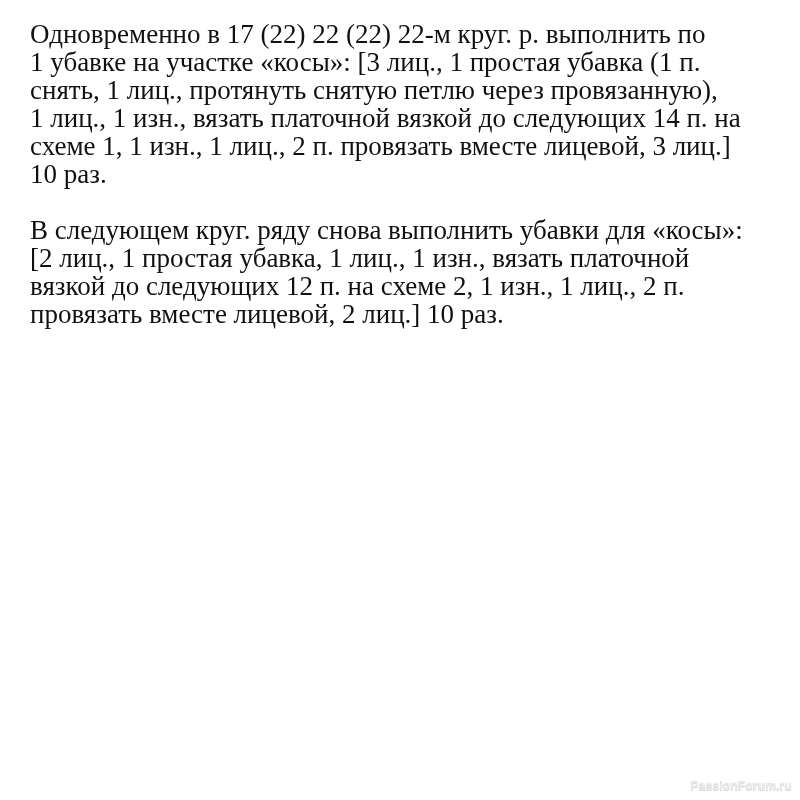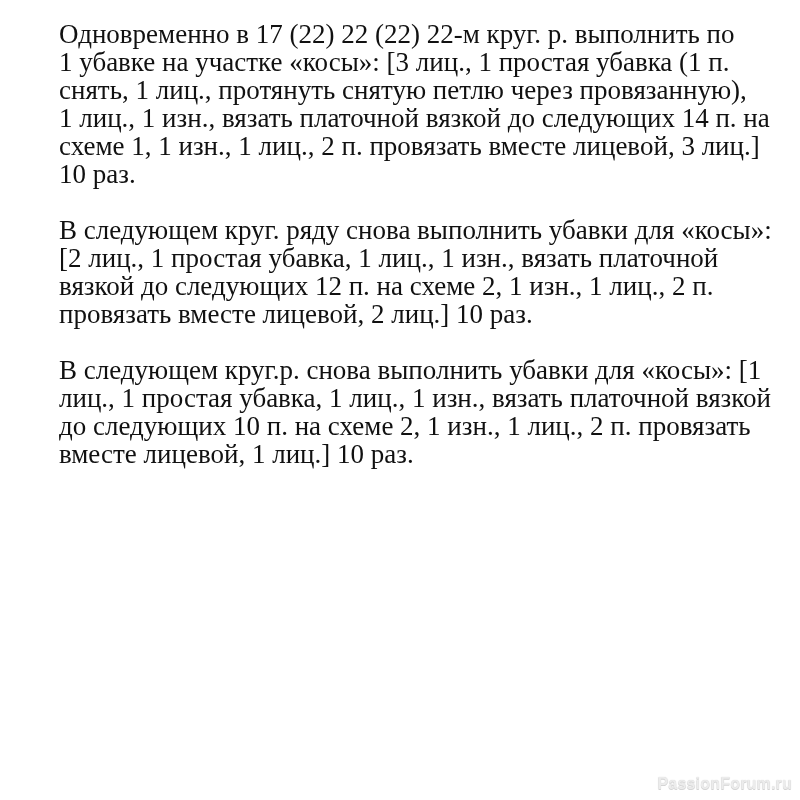--- a/index.html
+++ b/index.html
@@ -11,42 +11,41 @@
     width: 800px;
     height: 800px;
     position: relative;
     overflow: hidden;
     font-family: "Liberation Serif", serif;
   }
   .page {
     position: absolute;
     inset: 0;
     background: #ffffff;
-    margin-left: 29px;
   }
   .doc-text {
     position: absolute;
     left: 30px;
     top: 20px;
     width: 762px;
     color: #111111;
     font-size: 27px;
     line-height: 28px;
     letter-spacing: 0px;
   }
   .doc-text p {
     margin: 0 0 28px 0;
     white-space: pre-line; 
   }
   .watermark {
     position: absolute;
     right: 8px;
     bottom: 7px;
     font-family: "Liberation Sans", sans-serif;
-    font-size: 16px;
+    font-size: 12px;
     font-weight: bold;
     color: #ececec;
     text-shadow:
       0 0 1px #c9c9c9,
       0 1px 0 #d6d6d6;
     letter-spacing: 0.2px;
     user-select: none;
   }
 </style>
 </head>
@@ -57,20 +56,16 @@
     <p>Одновременно в 17 (22) 22 (22) 22-м круг. р. выполнить по
 1 убавке на участке «косы»: [3 лиц., 1 простая убавка (1 п.
 снять, 1 лиц., протянуть снятую петлю через провязанную),
 1 лиц., 1 изн., вязать платочной вязкой до следующих 14 п. на
 схеме 1, 1 изн., 1 лиц., 2 п. провязать вместе лицевой, 3 лиц.]
 10 раз.</p>
     <p>В следующем круг. ряду снова выполнить убавки для «косы»:
 [2 лиц., 1 простая убавка, 1 лиц., 1 изн., вязать платочной
 вязкой до следующих 12 п. на схеме 2, 1 изн., 1 лиц., 2 п.
 провязать вместе лицевой, 2 лиц.] 10 раз.</p>
-    <p>В следующем круг.р. снова выполнить убавки для «косы»: [1
-лиц., 1 простая убавка, 1 лиц., 1 изн., вязать платочной вязкой
-до следующих 10 п. на схеме 2, 1 изн., 1 лиц., 2 п. провязать
-вместе лицевой, 1 лиц.] 10 раз.</p>
   </div>
 
   <div class="watermark">PassionForum.ru</div>
 </div>
 
 </body></html>

